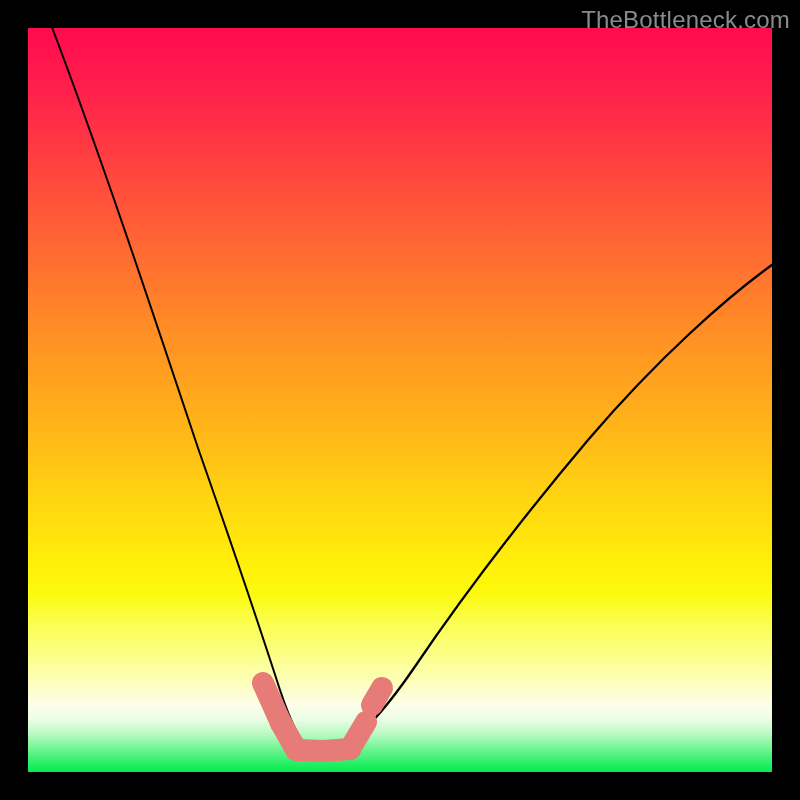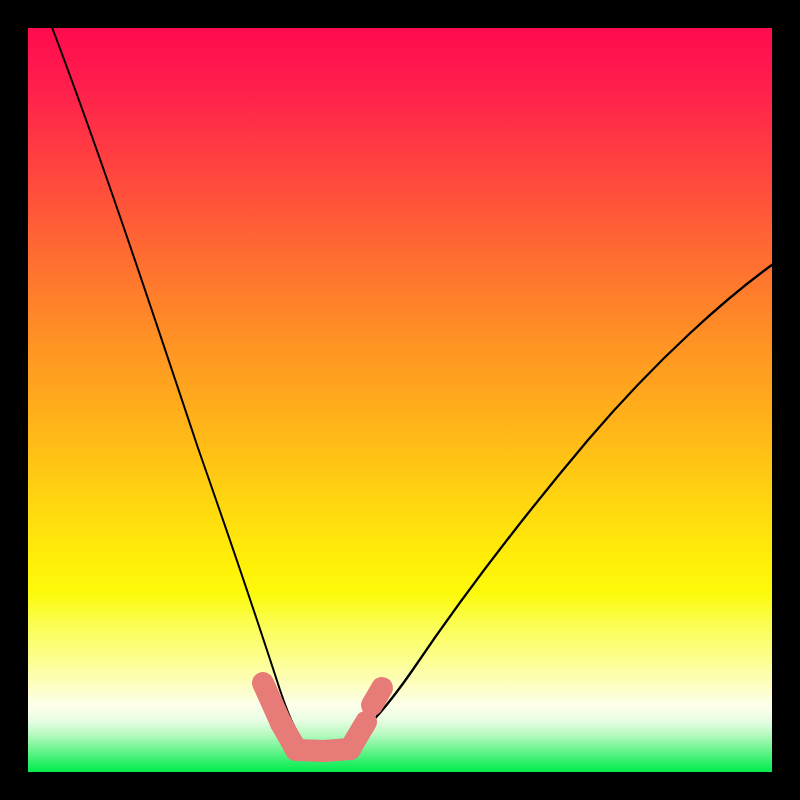--- a/index.html
+++ b/index.html
@@ -81,20 +81,21 @@
     stroke-linecap: round;
   }
   .chain-joint {
     fill: #e77b78;
   }
 </style>
 </head>
 <body>
 
 <div class="frame">
+  <div class="watermark">TheBottleneck.com</div>
 
   <div class="plot-area">
     <svg class="curves" viewBox="0 0 744 744">
 
       <path class="curve" d="M 22 -6
                C 70 120, 120 270, 170 420
                C 205 520, 232 600, 252 662
                C 262 692, 272 715, 282 720"></path>
 
       <path class="curve curve-right" d="M 310 720

